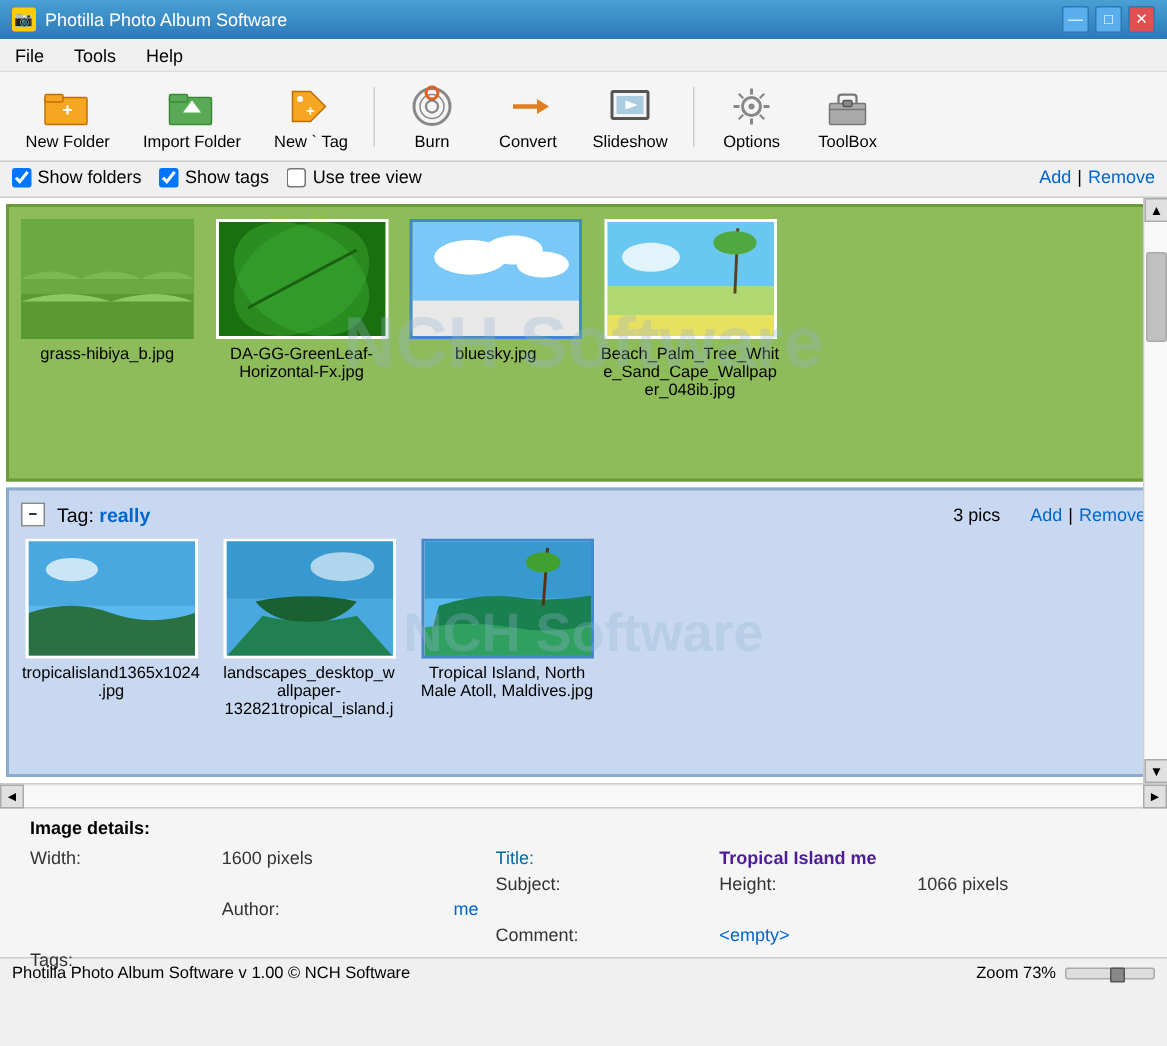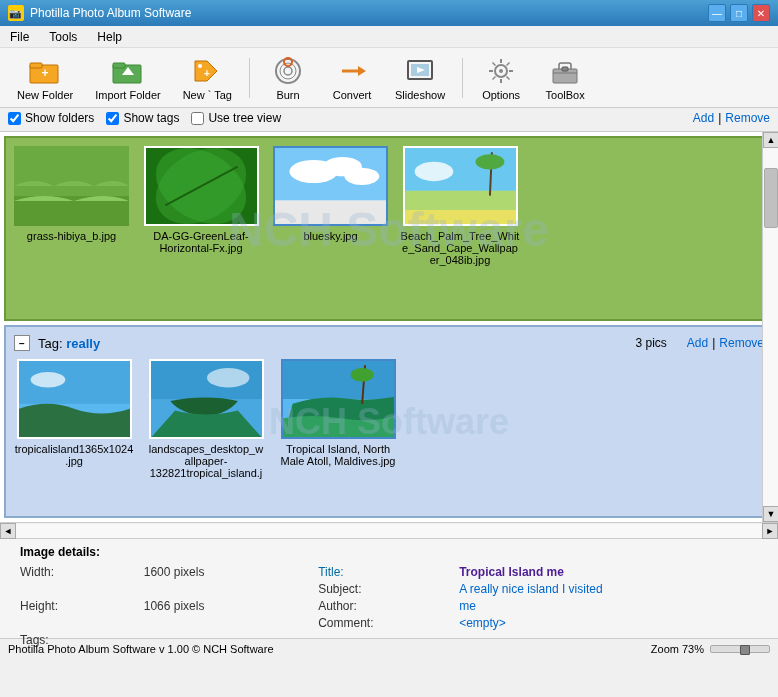--- a/index.html
+++ b/index.html
@@ -497,21 +497,20 @@
 <div class="image-details">
   <div class="details-title">Image details:</div>
   <div style="display: grid; grid-template-columns: auto auto 20px auto auto auto; gap: 3px 8px; font-size: 12px; padding: 2px 0;">
     <span style="color:#333;">Width:</span>
     <span style="color:#333;">1600 pixels</span>
     <span></span>
     <span style="color:#0369a1;">Title:</span>
     <span style="color:#4c1d95; grid-column: span 2; font-weight: bold;">Tropical Island me</span>
 
     <span style="color:#333; grid-column: 4;">Subject:</span>
-    <span style="color:#0066cc; grid-column: span 2;">A really nice island I visited</span>
 
     <span style="color:#333;">Height:</span>
     <span style="color:#333;">1066 pixels</span>
     <span></span>
     <span style="color:#333;">Author:</span>
     <span style="color:#0066cc; grid-column: span 2;">me</span>
 
     <span style="color:#333; grid-column: 4;">Comment:</span>
     <span style="color:#0066cc; grid-column: span 2;">&lt;empty&gt;</span>
 

